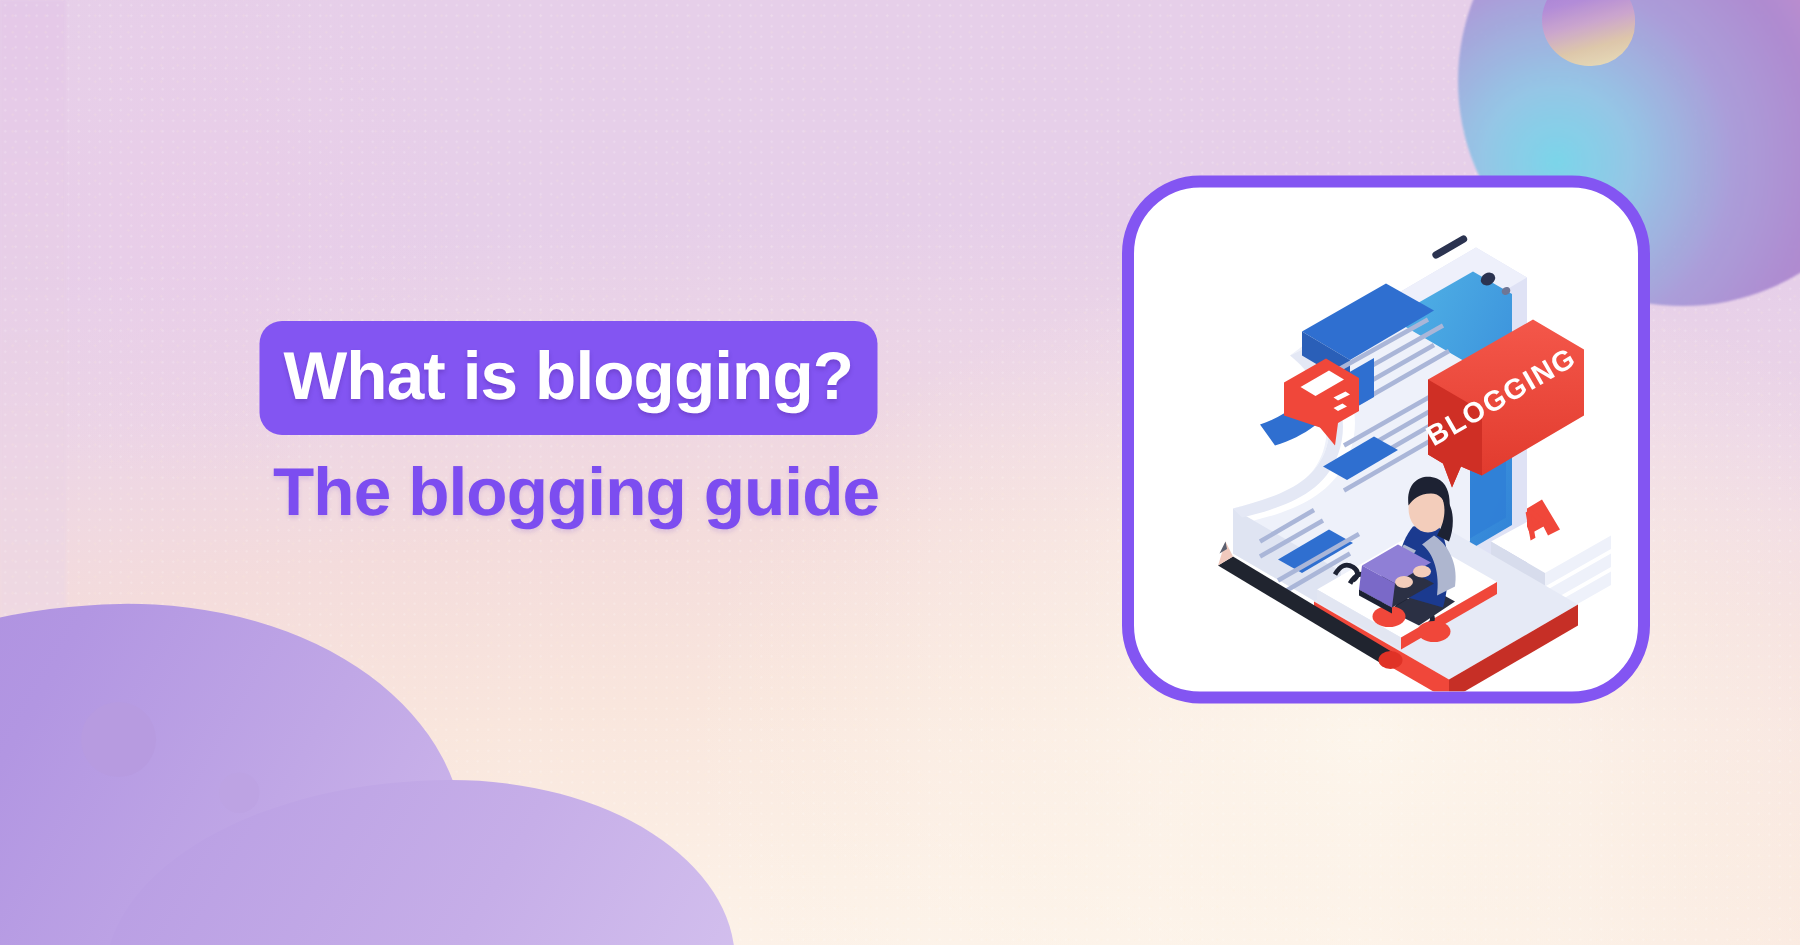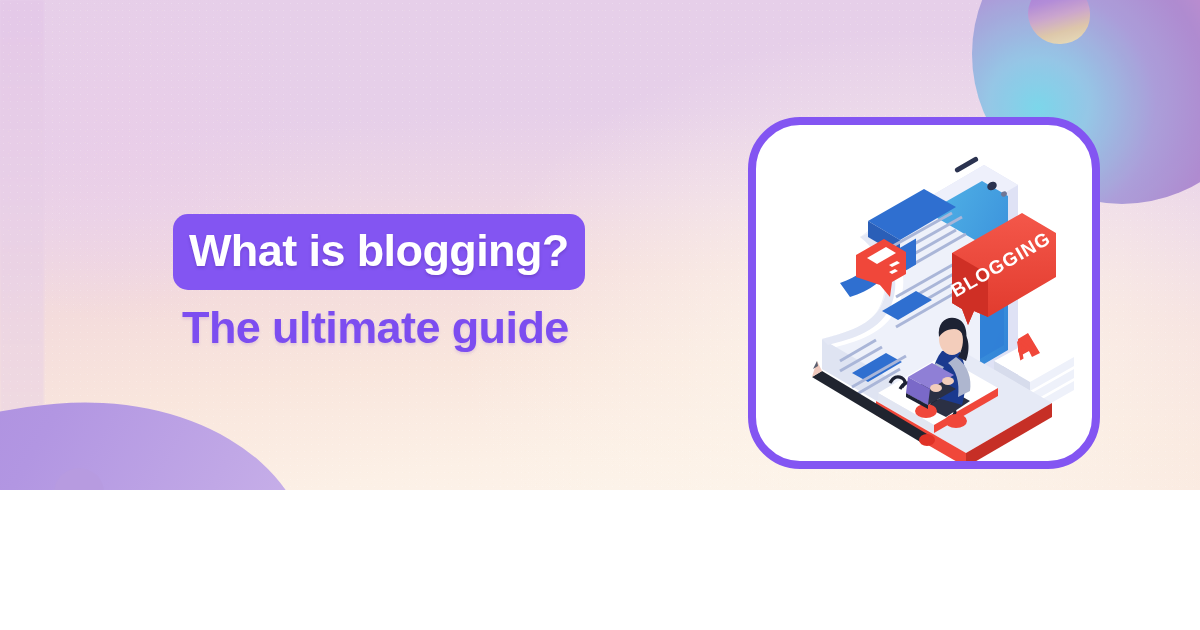--- a/index.html
+++ b/index.html
@@ -3,21 +3,21 @@
 <meta charset="utf-8">
 <style>
   html, body {
     margin: 0;
     padding: 0;
     background: #ffffff;
   }
   #canvas {
     position: relative;
     width: 1200px;
-    height: 490px;
+    height: 630px;
     overflow: hidden;
     font-family: "Liberation Sans", sans-serif;
     background: #f6e4e0;
   }
 
   
   .bg-base {
     position: absolute;
     inset: 0;
     background:
@@ -171,21 +171,21 @@
 
   <div class="blob-big"></div>
   <div class="blob-small"></div>
   <div class="blob-purple-bottom"></div>
   <div class="blob-purple-bottom2"></div>
   <div class="dot-lg"></div>
   <div class="dot-sm"></div>
 
   <div class="headline">
     <span class="title-pill">What is blogging?</span>
-    <span class="subtitle">The ultimate guide</span>
+    <span class="subtitle">The blogging guide</span>
   </div>
 
   <div class="card">
     <svg class="card-art" viewBox="0 0 336 336">
       <defs>
         <linearGradient id="gScreen" x1="0" y1="0" x2="1" y2="1">
           <stop offset="0" stop-color="#55b9e8"></stop>
           <stop offset="1" stop-color="#2f7fd6"></stop>
         </linearGradient>
         <linearGradient id="gRibbon" x1="0" y1="0" x2="0" y2="1">

